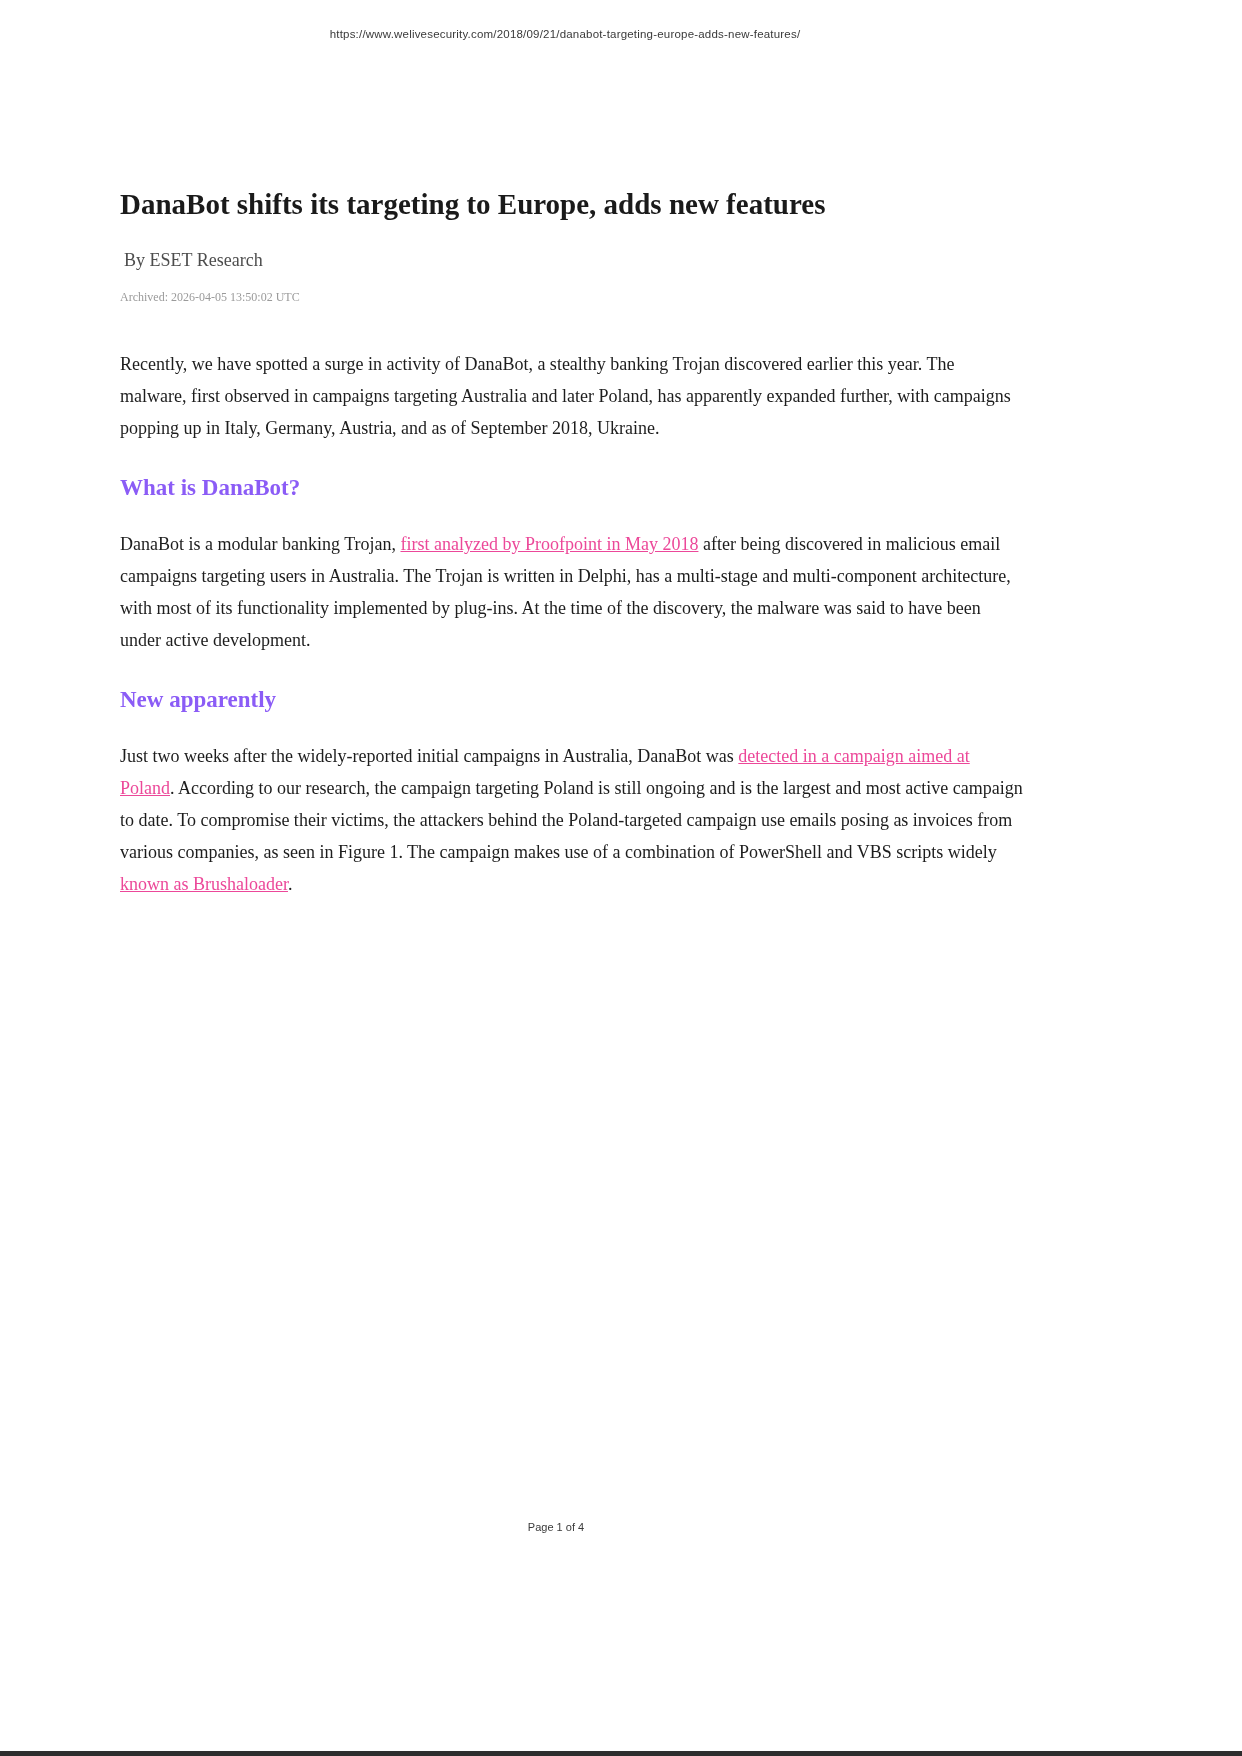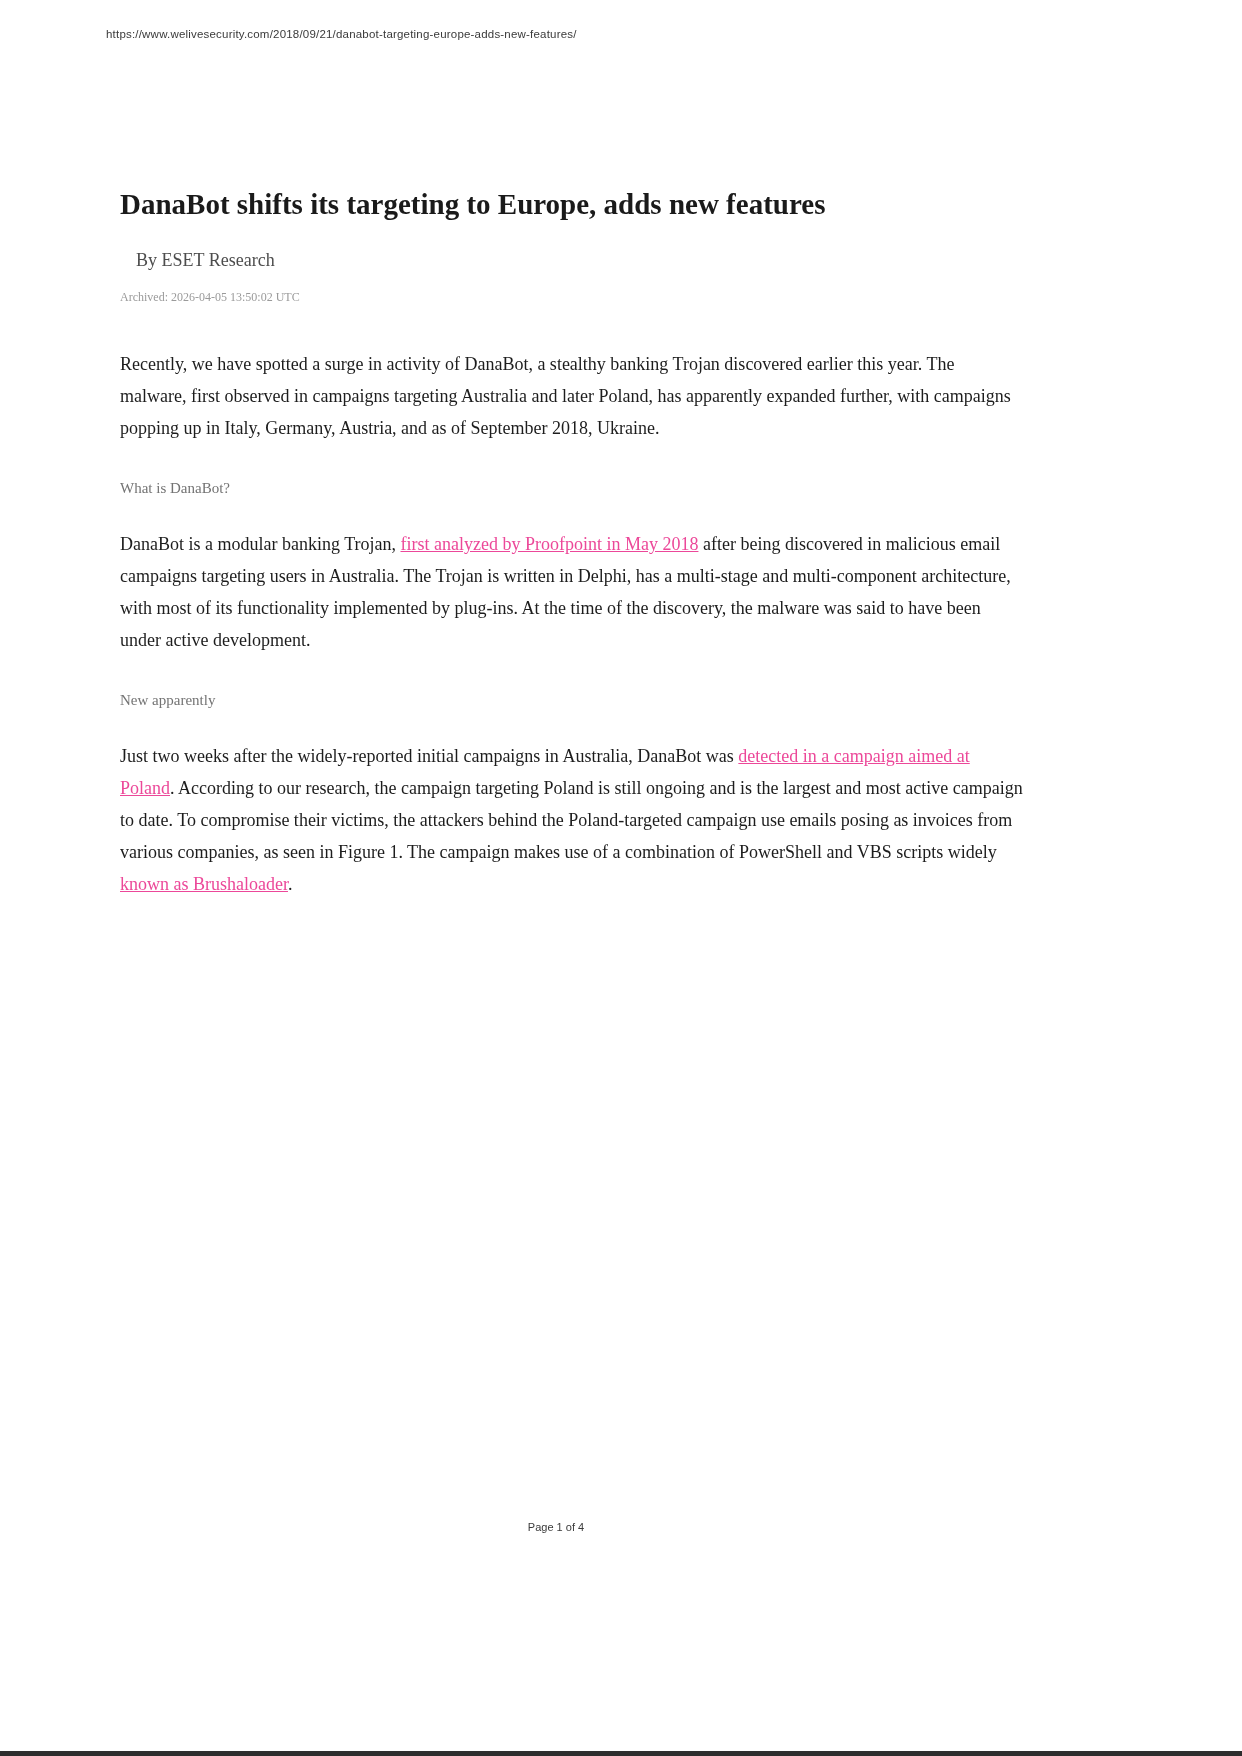--- a/index.html
+++ b/index.html
@@ -16,22 +16,23 @@
   .page {
     position: relative;
     width: 1242px;
     height: 1756px;
     background: #ffffff;
   }
 
   .url-header {
     position: absolute;
     top: 28px;
-    left: 106px;
+    left: 115px;
     width: 900px;
+    text-align: center;
     font-family: "Liberation Sans", sans-serif;
     font-size: 11.5px;
     letter-spacing: 0.2px;
     color: #3a3a3a;
   }
 
   .content {
     position: absolute;
     top: 186px;
     left: 120px;
@@ -44,42 +45,42 @@
     line-height: 36px;
     font-weight: bold;
     color: #1a1a1a;
     margin: 0 0 26px 0;
   }
 
   p.byline {
     font-size: 18px;
     line-height: 24px;
     color: #4d4d4d;
-    margin: 0 0 14px 16px;
+    margin: 0 0 14px 4px;
   }
 
   p.archived {
     font-size: 12px;
     line-height: 22px;
     color: #9a9a9a;
     margin: 0 0 40px 0;
   }
 
   p.body {
     font-size: 18px;
     line-height: 32px;
     color: #1d1d1d;
     margin: 0 0 30px 0;
   }
 
   h2.section-heading {
-    font-size: 15px;
+    font-size: 23px;
     line-height: 28px;
-    font-weight: normal;
-    color: #737373;
+    font-weight: bold;
+    color: #8b5cf6;
     margin: 10px 0 26px 0;
   }
 
   a.inline-link {
     color: #ec4899;
     text-decoration: underline;
     cursor: pointer;
   }
 
   .page-footer {

